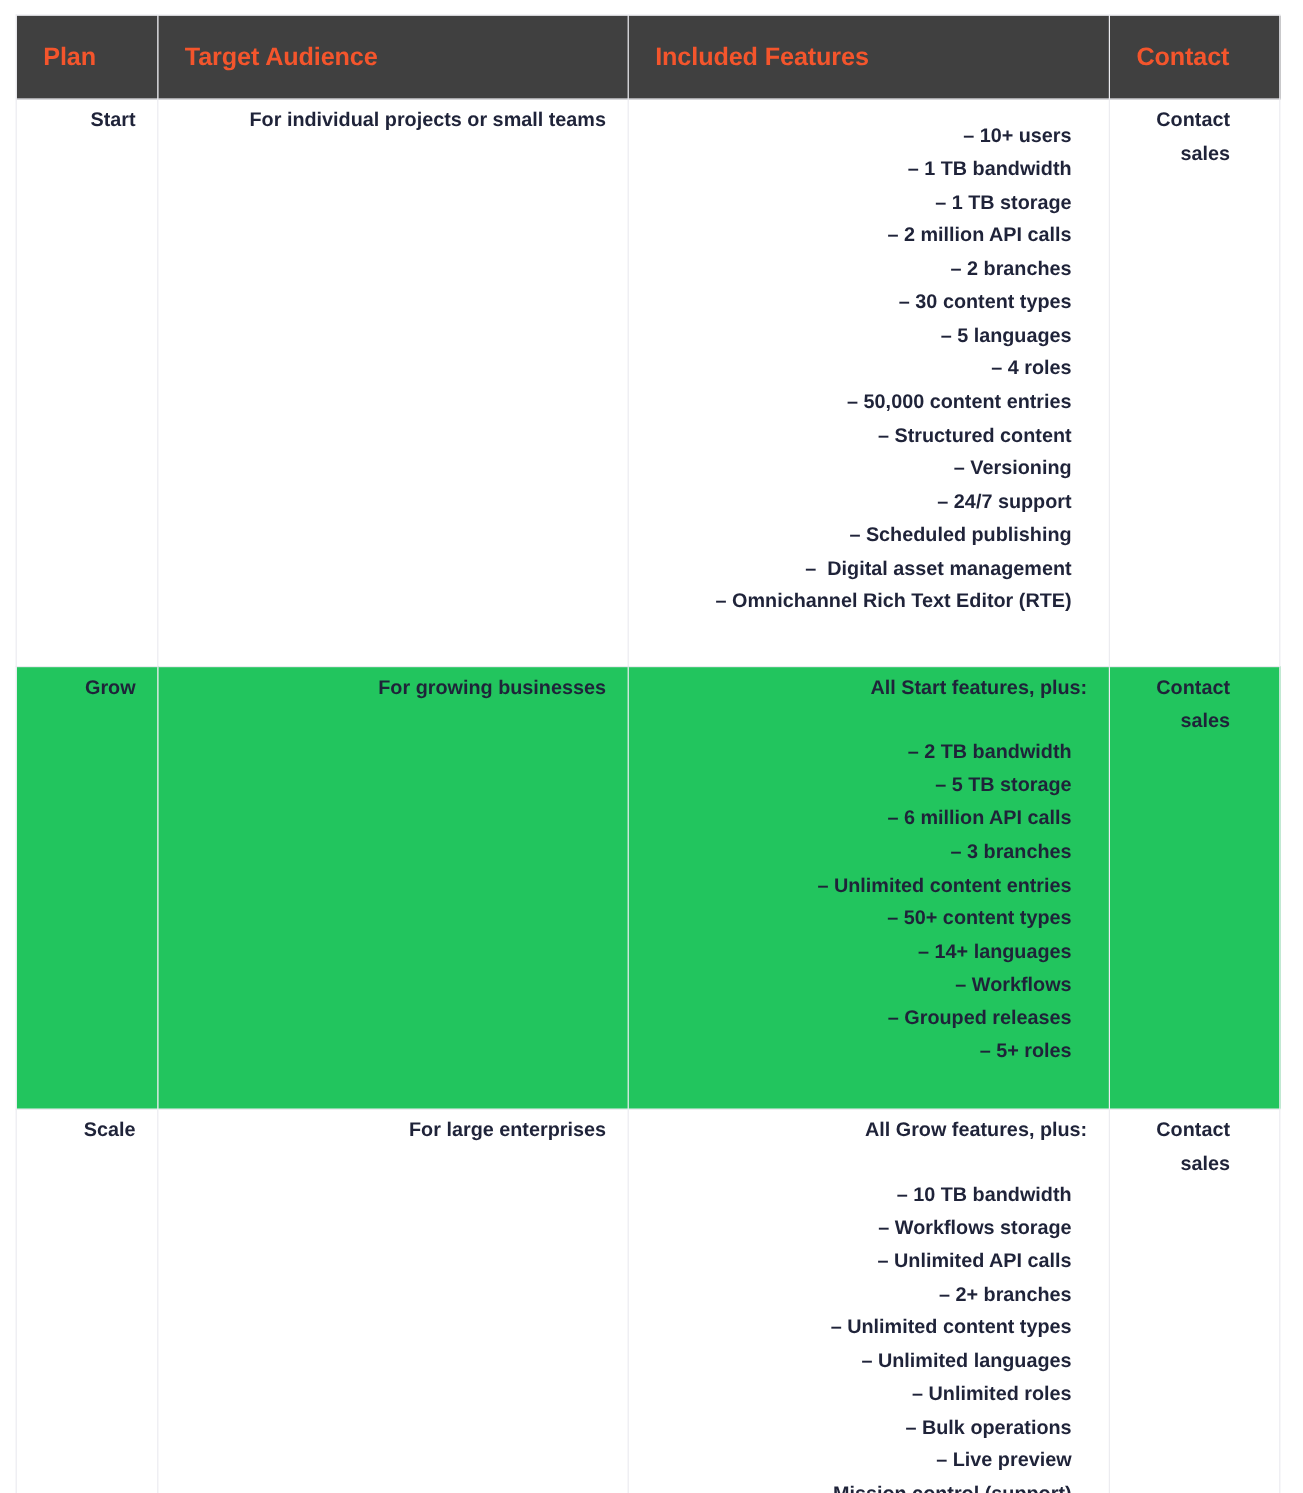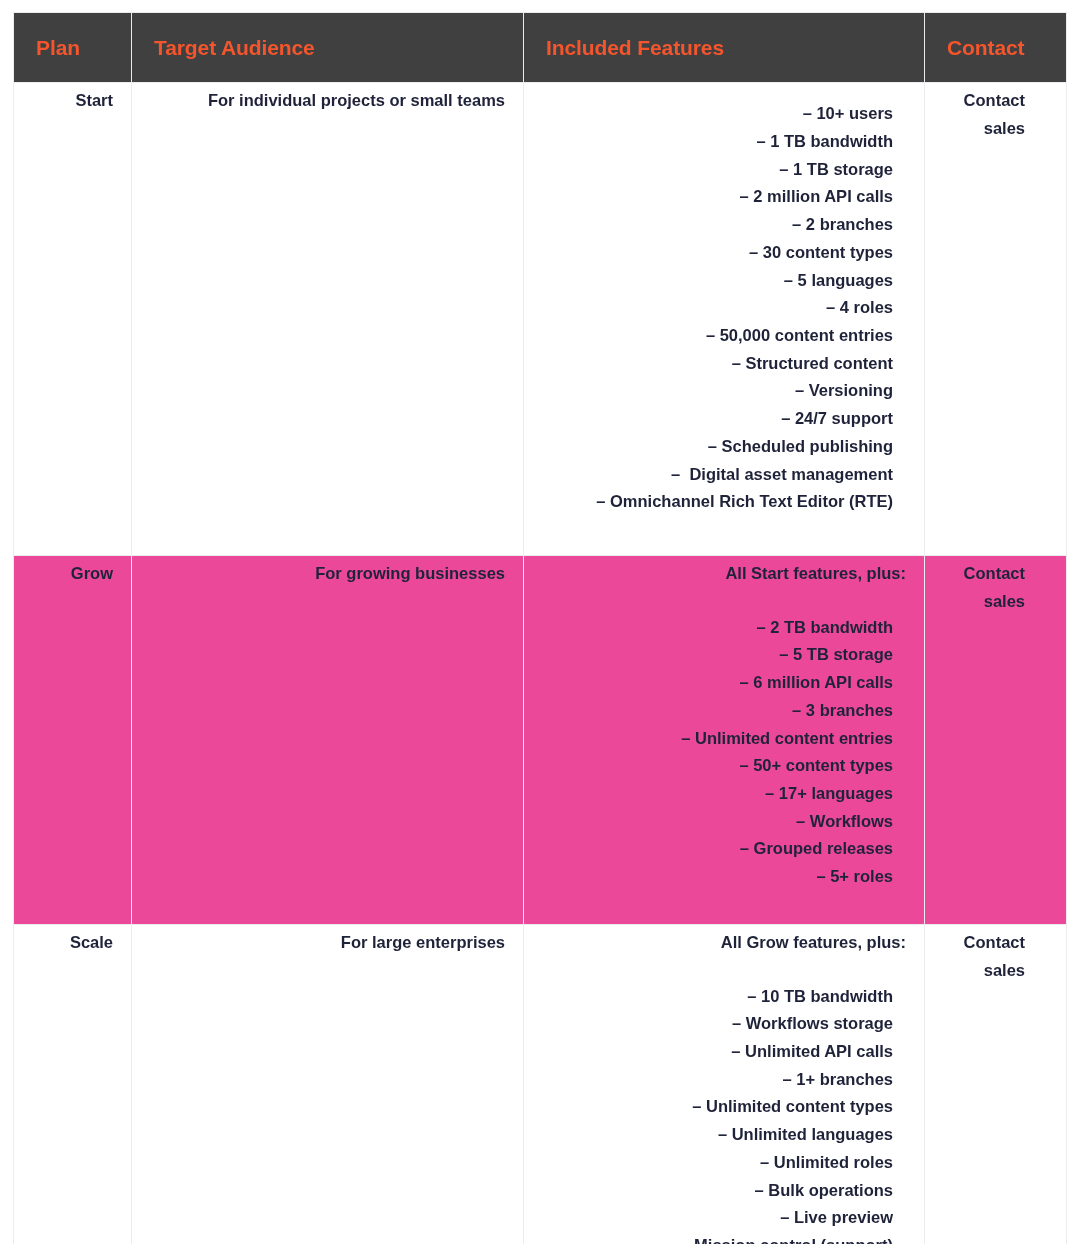--- a/index.html
+++ b/index.html
@@ -50,21 +50,21 @@
     vertical-align: top;
     padding: 4px 18px 20px 22px;
     font-size: 16.5px;
     line-height: 1.68;
     color: #1f2339;
     font-weight: 700;
     text-align: right;
   }
 
   tr.row-alt td {
-    background: #ec4899;
+    background: #22c55e;
   }
   tr.row-plain td {
     background: #ffffff;
   }
 
   .plan-name { white-space: nowrap; }
 
   .audience-text { }
 
   .features-intro {
@@ -138,40 +138,40 @@
           <td><span class="audience-text">For growing businesses</span></td>
           <td>
             <p class="features-intro">All Start features, plus:</p>
             <ul class="feature-list">
               <li>– 2 TB bandwidth</li>
               <li>– 5 TB storage</li>
               <li>– 6 million API calls</li>
               <li>– 3 branches</li>
               <li>– Unlimited content entries</li>
               <li>– 50+ content types</li>
-              <li>– 17+ languages</li>
+              <li>– 14+ languages</li>
               <li>– Workflows</li>
               <li>– Grouped releases</li>
               <li>– 5+ roles</li>
             </ul>
           </td>
           <td>
             <div class="pricing-text">Contact sales</div>
           </td>
         </tr>
         <tr class="row-plain">
           <td><span class="plan-name">Scale</span></td>
           <td><span class="audience-text">For large enterprises</span></td>
           <td>
             <p class="features-intro">All Grow features, plus:</p>
             <ul class="feature-list">
               <li>– 10 TB bandwidth</li>
               <li>– Workflows storage</li>
               <li>– Unlimited API calls</li>
-              <li>– 1+ branches</li>
+              <li>– 2+ branches</li>
               <li>– Unlimited content types</li>
               <li>– Unlimited languages</li>
               <li>– Unlimited roles</li>
               <li>– Bulk operations</li>
               <li>– Live preview</li>
               <li>– Mission control (support)</li>
             </ul>
           </td>
           <td>
             <div class="pricing-text">Contact sales</div>

